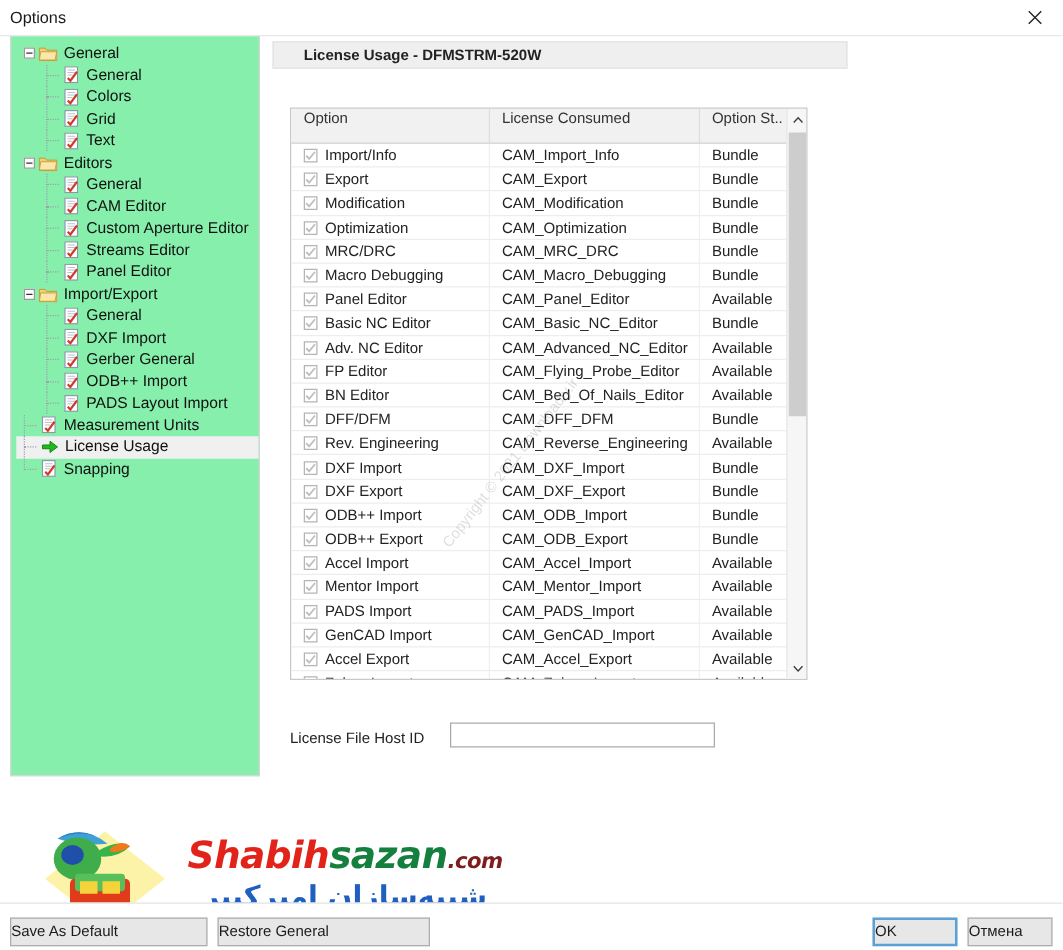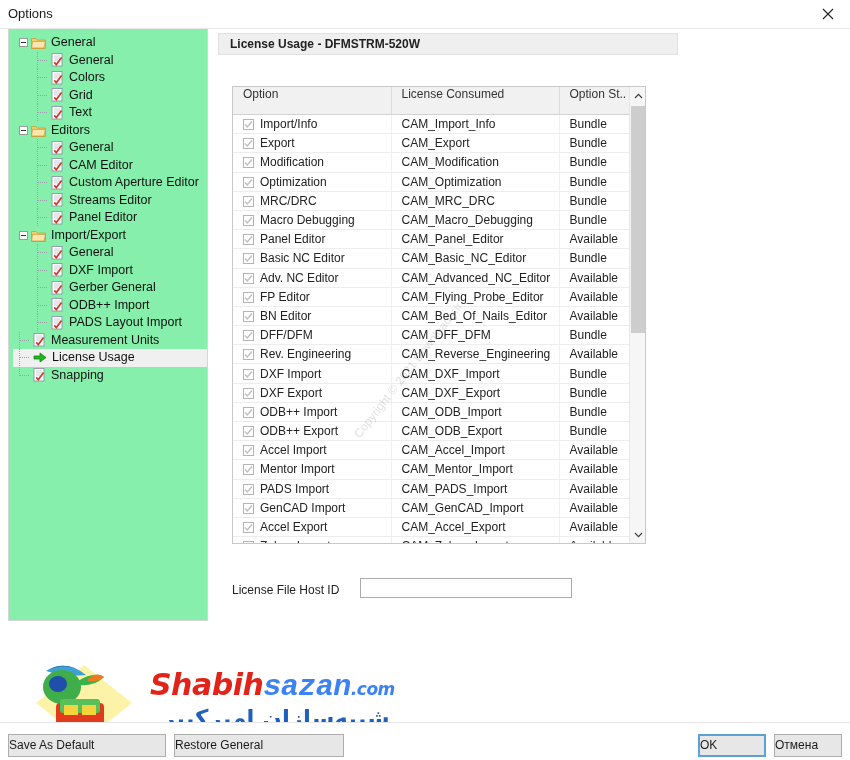--- a/index.html
+++ b/index.html
@@ -105,21 +105,21 @@
     position: absolute; left: 216px; top: 0px; width: 626px; height: 592px;
   }
   .section-header {
     position: absolute; left: 2px; top: 4px; width: 460px; height: 22px;
     background: #efefef;
     border: 1px solid #e2e2e2;
     font-weight: bold;
     font-size: 12px;
     color: #222;
     display: flex; align-items: center;
-    padding-left: 11px;
+    padding-left: 24px;
   }
 
   
   .grid-wrap {
     position: absolute; left: 16px; top: 57px;
     width: 414px; height: 458px;
     border: 1px solid #c8c8c8;
     background: #fff;
     overflow: hidden;
   }
@@ -206,22 +206,22 @@
     width: 380px; height: 104px;
     pointer-events: none;
   }
   .wm-text-main {
     position: absolute; left: 118px; top: 20px;
     font-size: 30px; font-weight: bold; font-style: italic;
     font-family: "DejaVu Sans", sans-serif;
     letter-spacing: -0.5px;
   }
   .wm-red { color: #e2231a; }
-  .wm-blue { color: #3b82f6; font-family: Liberation Mono, monospace; }
-  .wm-dot { color: #3b82f6; font-size: 17px; }
+  .wm-blue { color: #15803d; }
+  .wm-dot { color: #7f1d1d; font-size: 17px; }
   .wm-fa {
     position: absolute; left: 130px; top: 58px;
     font-size: 23px; font-weight: bold; color: #1f5fc0;
     direction: rtl; font-family: "DejaVu Sans", sans-serif;
   }
   .wm-badge {
     position: absolute; left: 0px; top: 12px;
     width: 104px; height: 88px;
   }
 

